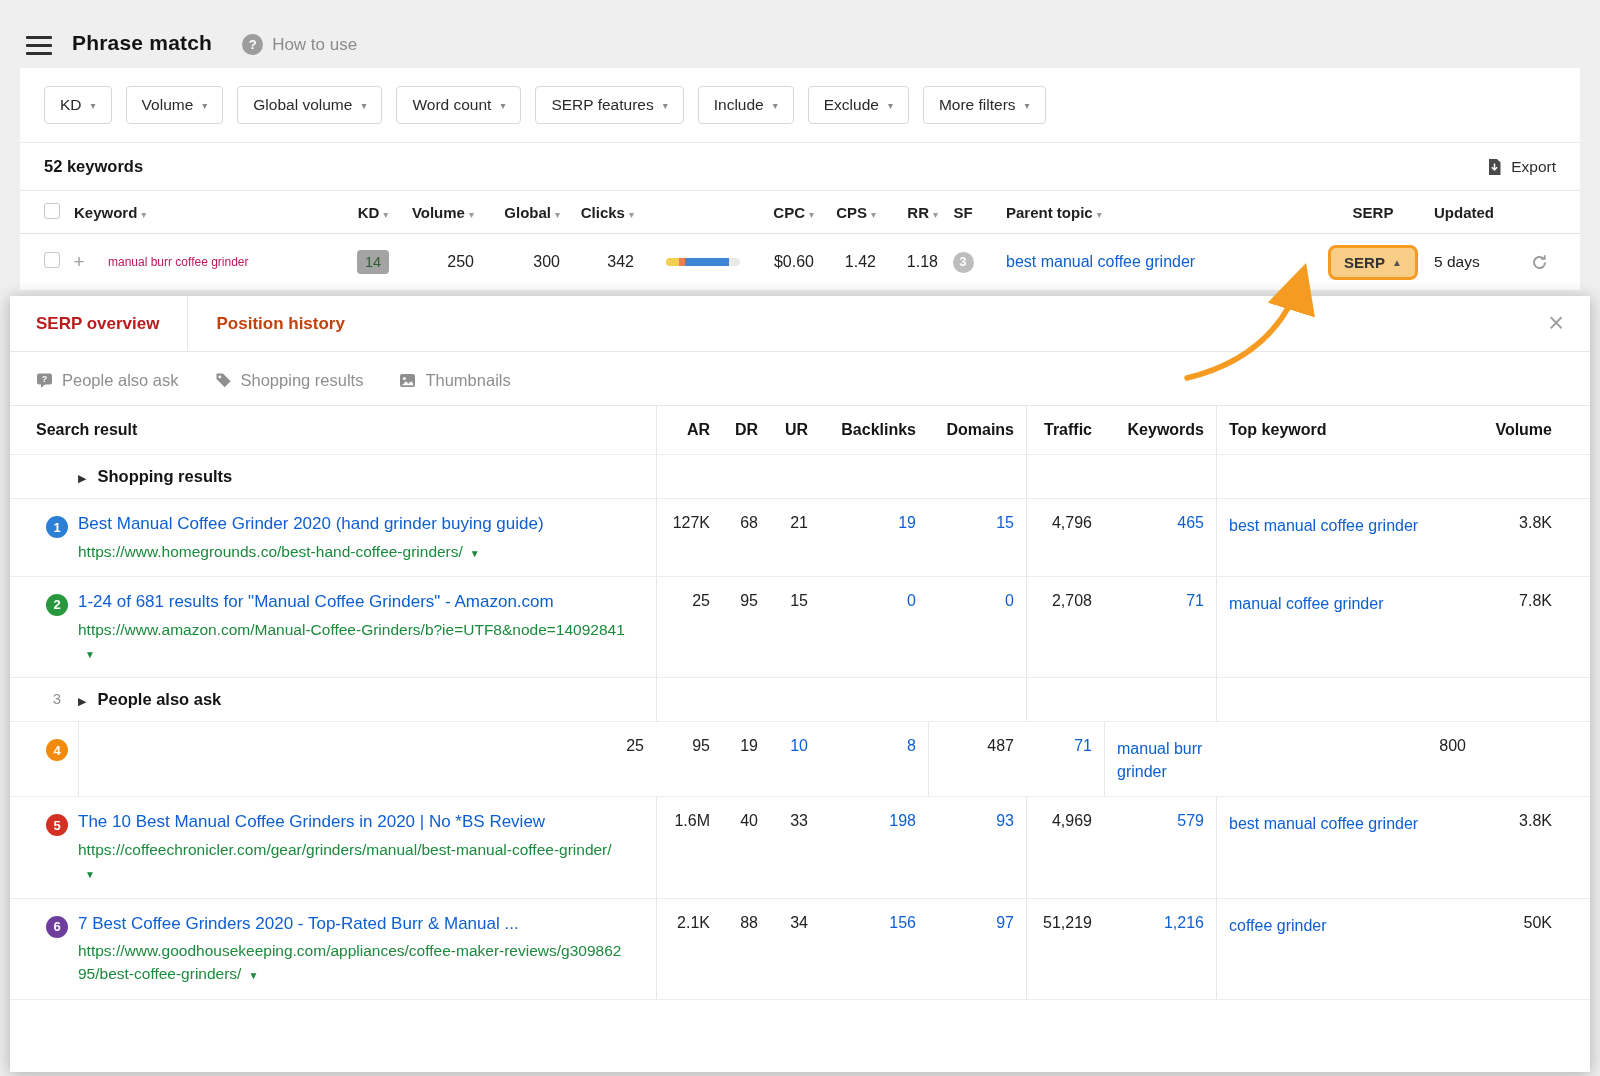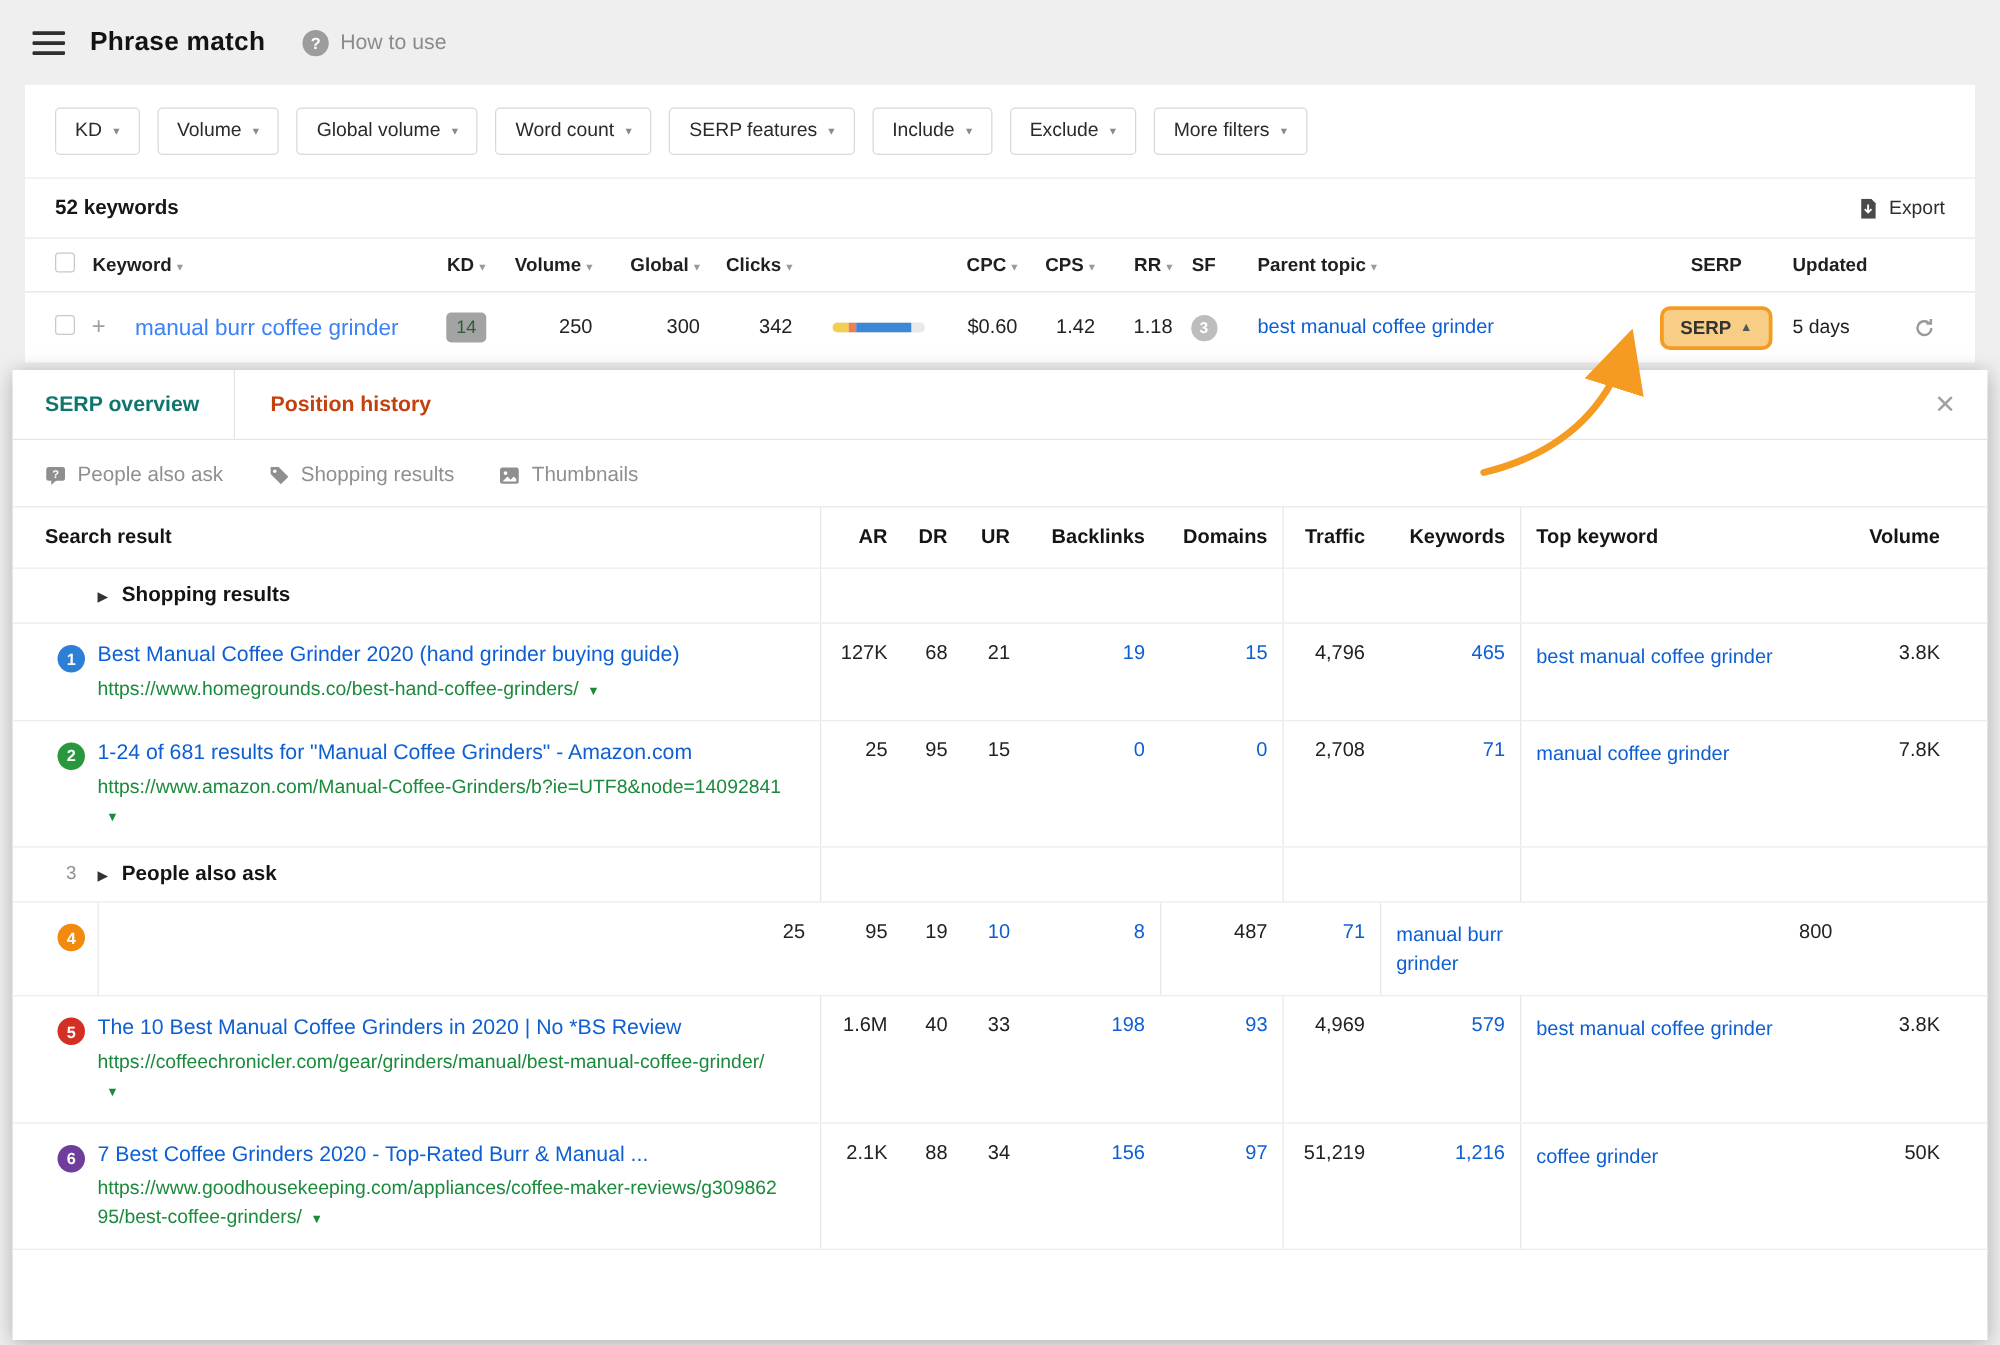--- a/index.html
+++ b/index.html
@@ -6,21 +6,21 @@
   html, body { margin: 0; padding: 0; }
   body {
     width: 1600px; height: 1076px; overflow: hidden;
     background: #efefef; color: #222;
     font-family: "Liberation Sans", "DejaVu Sans", sans-serif;
     position: relative;
   }
   a { text-decoration: none; cursor: pointer; }
 
   
-  .topbar { height: 68px; display: flex; align-items: center; padding: 13px 26px; background: #efefef; }
+  .topbar { height: 68px; display: flex; align-items: flex-end; padding: 13px 26px; background: #efefef; }
   .hamburger { width: 26px; display: flex; flex-direction: column; gap: 5px; cursor: pointer; margin-right: 20px; }
   .hamburger span { height: 3px; background: #2f2f2f; border-radius: 1px; }
   .page-title { font-size: 21px; font-weight: 700; color: #131313; margin: 0; letter-spacing: .2px; }
   .help-circle { width: 21px; height: 21px; border-radius: 50%; background: #9c9c9c; color: #fff; font-size: 13px; font-weight: 700; display: flex; align-items: center; justify-content: center; margin-left: 30px; cursor: pointer; }
   .help-text { color: #8b8b8b; font-size: 17px; margin-left: 9px; cursor: pointer; }
 
   
   .card { background: #fff; margin: 0 20px; }
   .filters { padding: 18px 24px; display: flex; gap: 14px; border-bottom: 1px solid #ebebeb; }
   .filter-btn { height: 38px; padding: 0 15px; background: #fff; border: 1px solid #d8d8d8; border-radius: 4px; font-size: 15.5px; color: #2a2a2a; display: flex; align-items: center; gap: 9px; font-family: inherit; cursor: pointer; }
@@ -35,36 +35,36 @@
   .ktable-header { height: 44px; border-top: 1px solid #e8e8e8; border-bottom: 1px solid #e3e3e3; font-weight: 700; font-size: 15px; color: #1f1f1f; }
   .ktable-header .hc { white-space: nowrap; }
   .hcaret { color: #9a9a9a; font-size: 10px; margin-left: 4px; font-weight: 400; }
   .hc.kwh { grid-column: 2 / 4; padding-left: 10px; }
   .r { text-align: right; }
   .c { text-align: center; }
   .pl { padding-left: 18px; text-align: left; }
   .checkbox { width: 16px; height: 16px; border: 1.5px solid #c8c8c8; border-radius: 3px; background: #fff; display: inline-block; cursor: pointer; }
   .ktable-row { height: 56px; font-size: 16px; }
   .plus { color: #a0a0a0; font-size: 19px; text-align: center; cursor: pointer; }
-  .kwlink { padding-left: 14px; color: #3b82f6; font-size: 18px; white-space: nowrap; }
+  .kwlink { padding-left: 14px; color: #be185d; font-size: 12px; white-space: nowrap; }
   .kd-badge { display: inline-block; min-width: 32px; padding: 4px 6px; border-radius: 4px; background: #a3a3a3; color: #2f5c31; font-size: 14.5px; text-align: center; }
   .clicks-bar { width: 74px; height: 8px; border-radius: 4px; background: #e9e9e9; overflow: hidden; display: flex; margin-left: auto; }
   .clicks-bar i { display: block; height: 100%; }
   .sf-badge { width: 21px; height: 21px; border-radius: 50%; background: #bdbdbd; color: #fff; font-size: 12.5px; font-weight: 700; display: inline-flex; align-items: center; justify-content: center; }
   .parent-link { color: #0d5fd3; font-size: 16px; white-space: nowrap; }
   .serp-btn { justify-self: center; display: inline-flex; align-items: center; gap: 7px; padding: 6px 13px; background: #f8cd85; border: 3px solid #f59b22; border-radius: 8px; font-size: 15px; font-weight: 600; color: #333; cursor: pointer; }
   .serp-btn .up { font-size: 10px; color: #555; }
   .updated { font-size: 15.5px; color: #222; }
   .refresh { cursor: pointer; display: flex; justify-content: center; }
 
   
   .serp-panel { background: #fff; margin: 6px 10px 0; height: 776px; box-shadow: 0 2px 16px rgba(0,0,0,.28); position: relative; z-index: 5; }
   .tabs { display: flex; align-items: stretch; height: 56px; border-bottom: 1px solid #e6e6e6; padding: 0 26px; }
   .tab { display: flex; align-items: center; font-size: 17px; font-weight: 700; cursor: pointer; }
-  .tab.active { color: #0f766e; padding-right: 28px; border-right: 1px solid #e6e6e6; }
+  .tab.active { color: #b91c1c; padding-right: 28px; border-right: 1px solid #e6e6e6; }
   .tab.inactive { color: #c2410c; padding-left: 28px; }
   .close-x { margin-left: auto; align-self: center; color: #a0a0a0; font-size: 27px; line-height: 1; cursor: pointer; }
 
   .toggle-bar { display: flex; gap: 36px; padding: 19px 26px 15px; align-items: center; }
   .toggle { display: flex; align-items: center; gap: 9px; color: #8f8f8f; font-size: 16.5px; cursor: pointer; }
   .ticon { display: flex; }
 
   .sg { display: grid; grid-template-columns: 42px minmax(0,1fr) 66px 48px 50px 108px 98px 78px 112px 262px 86px; padding: 0 26px; }
   .shead { height: 50px; border-top: 1px solid #e8e8e8; border-bottom: 1px solid #e3e3e3; font-weight: 700; font-size: 16px; color: #151515; }
   .shead .cell { display: flex; align-items: center; }

